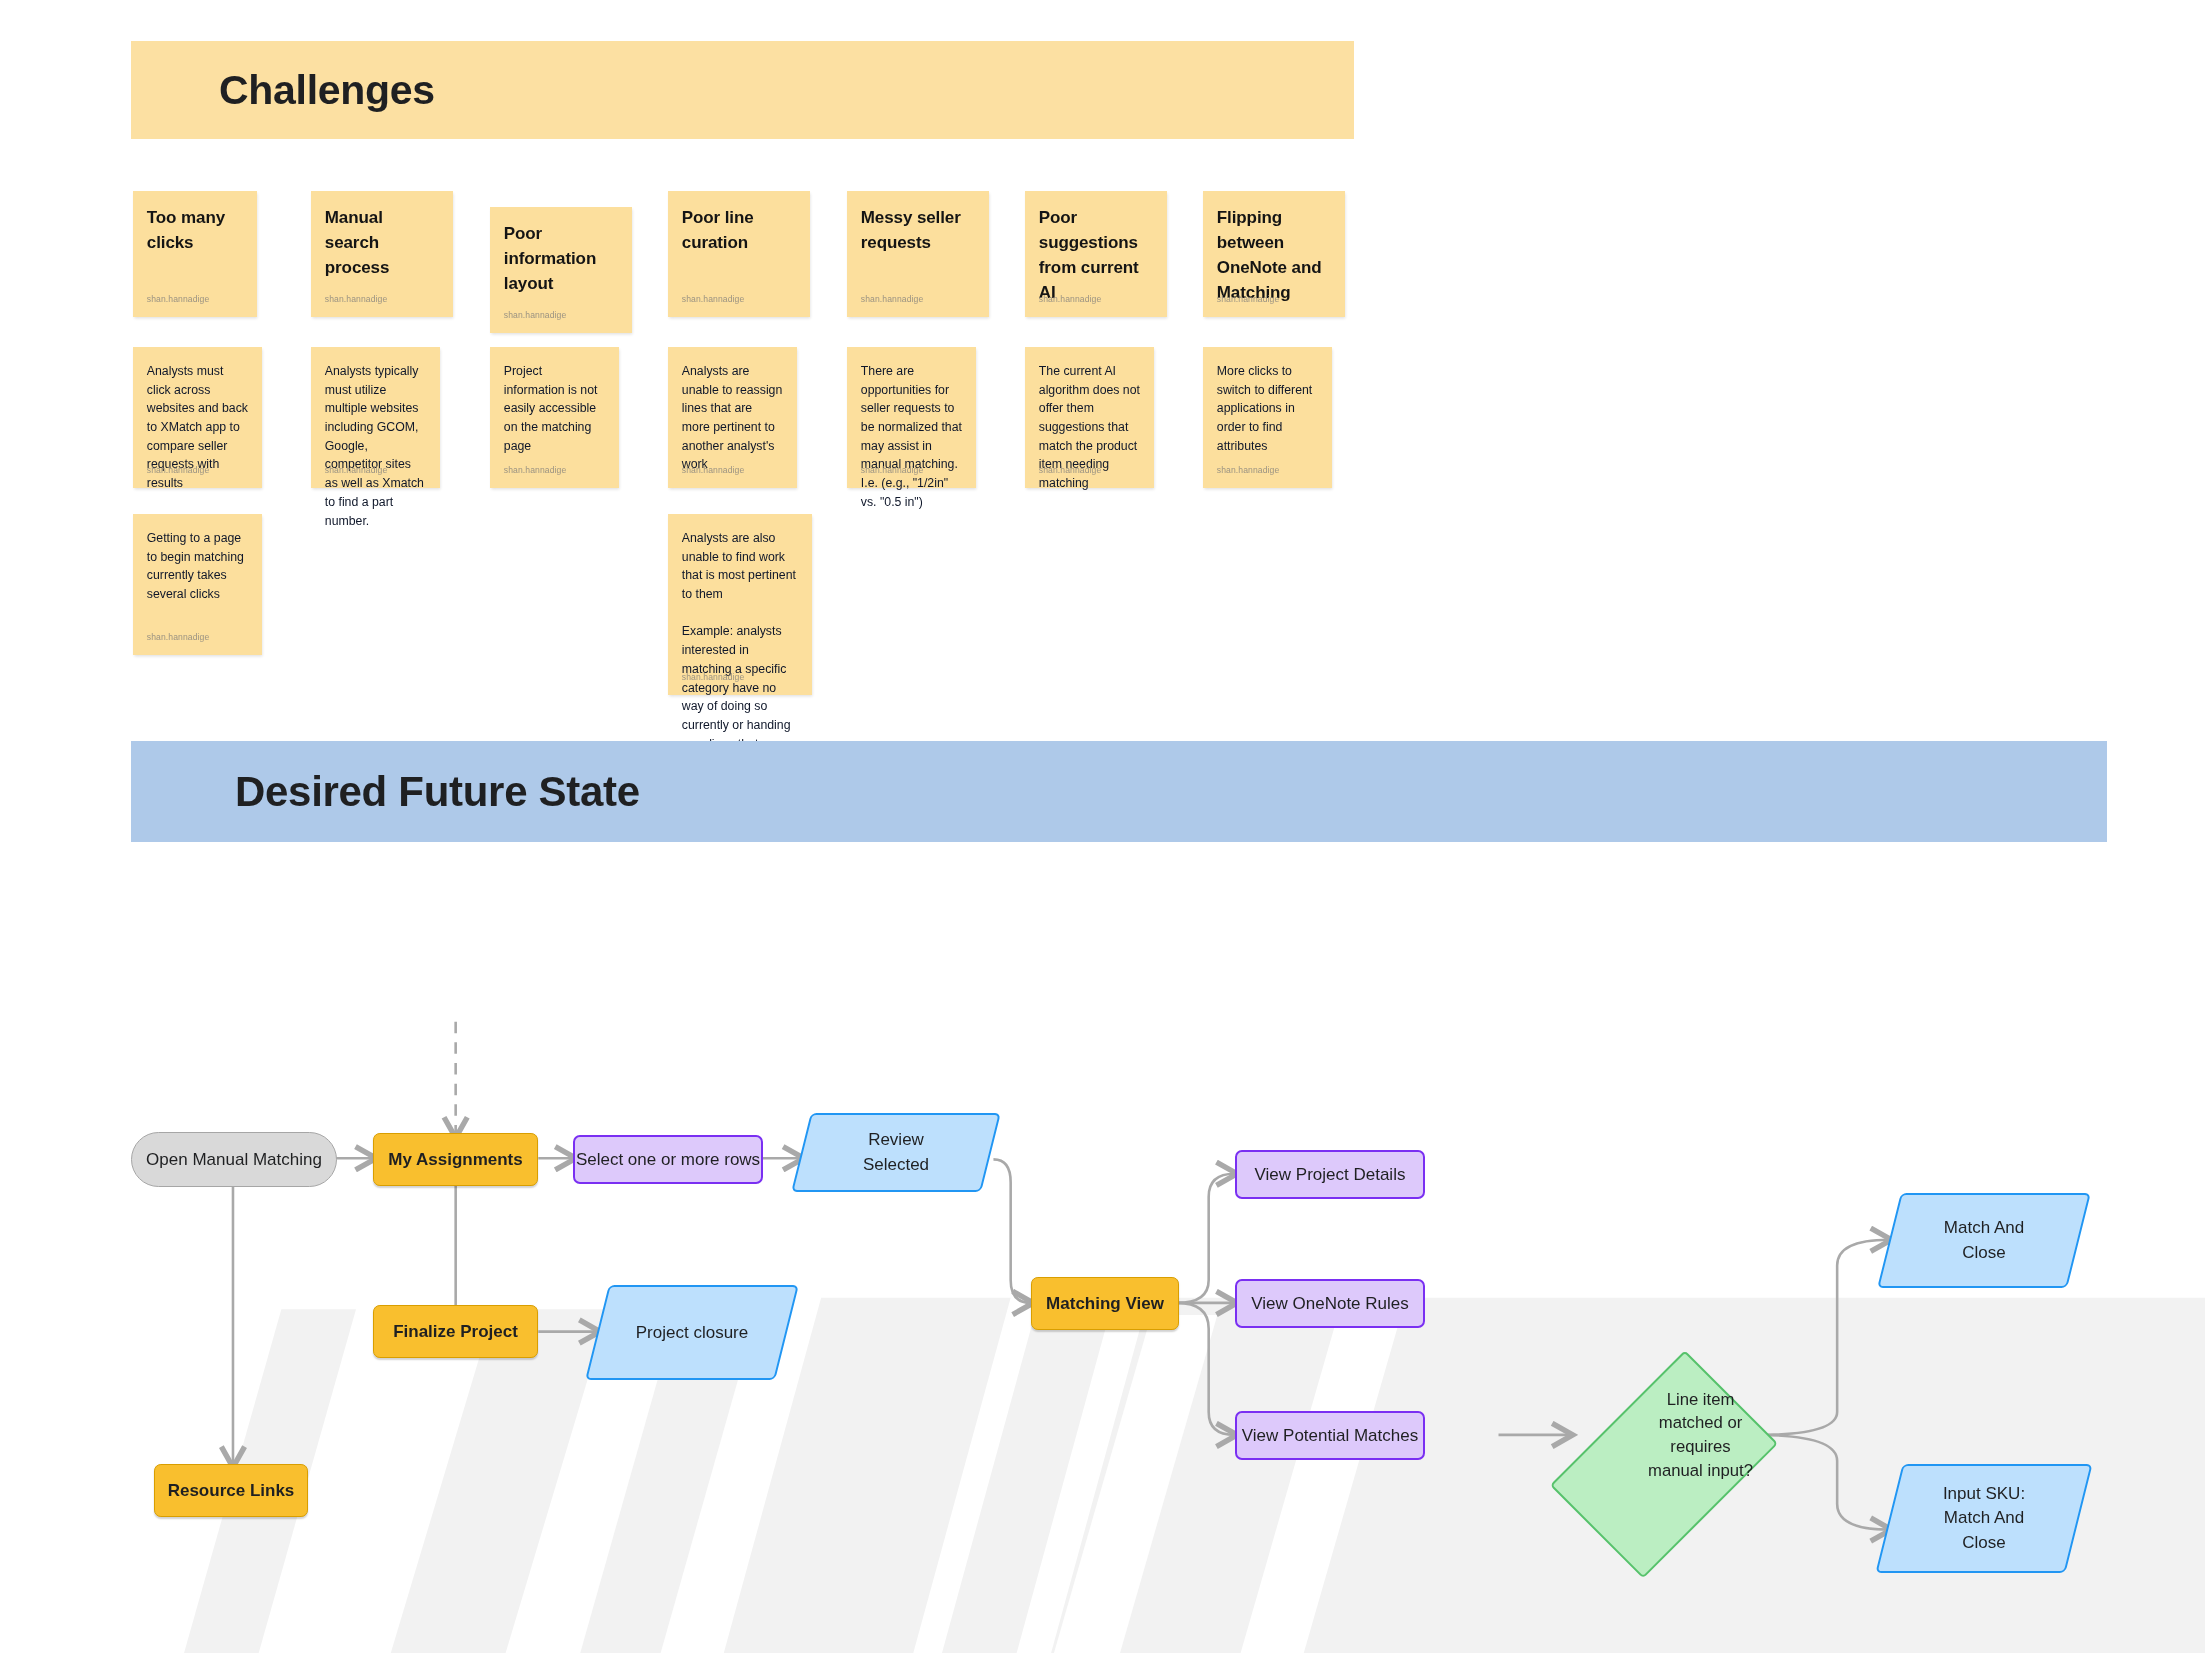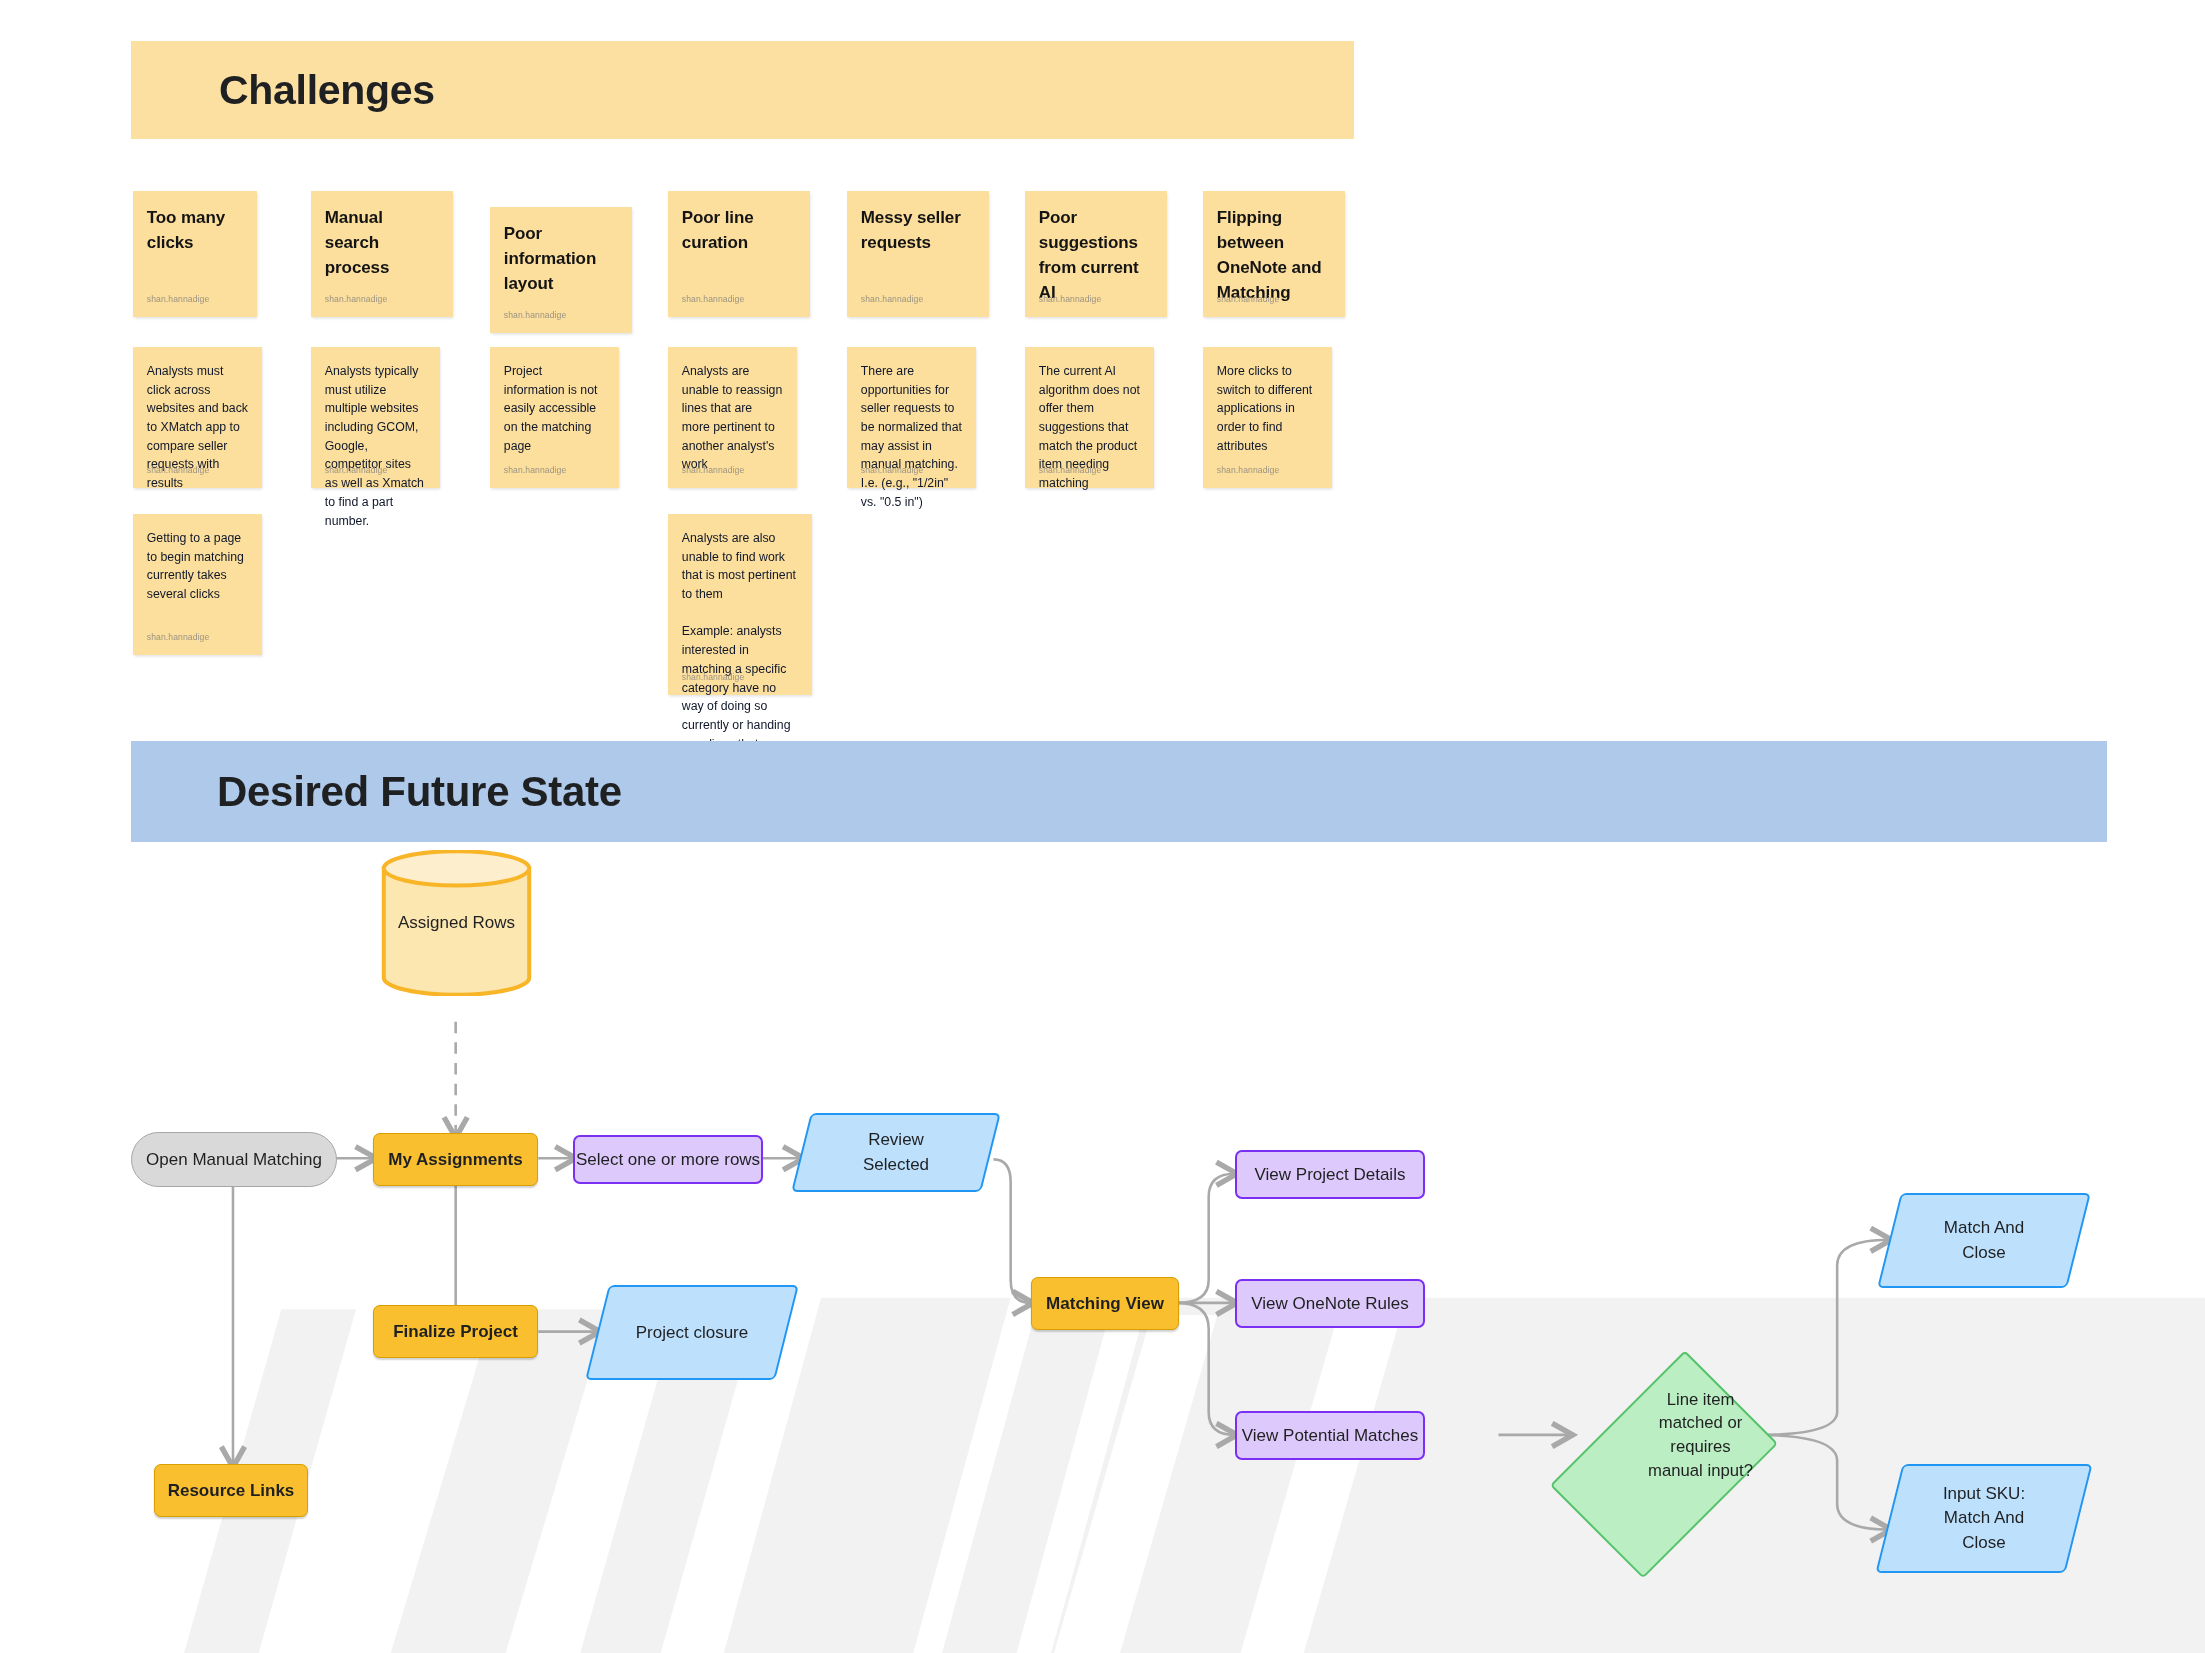--- a/index.html
+++ b/index.html
@@ -23,21 +23,21 @@
   }
   #challenges-banner {
     left: 131px; top: 41px; width: 1223px; height: 98px;
     background: #fce0a2;
   }
   #challenges-banner .banner-title { font-size: 41px; margin-left: 40px; }
   #future-banner {
     left: 131px; top: 741px; width: 1976px; height: 101px;
     background: #aec9e9;
   }
-  #future-banner .banner-title { font-size: 42px; margin-left: 38px; }
+  #future-banner .banner-title { font-size: 42px; margin-left: 56px; }
 
   
   .note {
     position: absolute;
     background: #fcdf9d;
     box-shadow: 0.6px 1.7px 2.9px rgba(0,0,0,0.13);
     padding: 15px 13.8px 0 13.8px;
   }
   .note-title {
     font-size: 17px; font-weight: 700; color: #141414;
@@ -233,27 +233,20 @@
         <path d="M 2050 810 Q 2105 810 2105 855 L 2105 1000 Q 2105 1040 2150 1040"></path>
 
         <path d="M 2610 1040 L 2735 1040"></path>
 
         <path d="M 3060 1040 Q 3200 1040 3200 1000 L 3200 745 Q 3200 700 3290 700"></path>
 
         <path d="M 3060 1040 Q 3200 1040 3200 1085 L 3200 1160 Q 3200 1205 3290 1205"></path>
       </g>
     </svg>
 
-    <div class="cylinder" style="left:379px; top:11.5px; width:155px; height:146px;">
-      <svg width="155" height="146" viewBox="0 0 270 255">
-        <path d="M 8 32 L 8 223 A 127 30 0 0 0 262 223 L 262 32 Z" fill="#fde7b1" stroke="#f7b527" stroke-width="7"></path>
-        <ellipse cx="135" cy="32" rx="127" ry="30" fill="#fdefcd" stroke="#f7b527" stroke-width="7"></ellipse>
-      </svg>
-      <div class="cyl-label">Assigned Rows</div>
-    </div>
 
     <div class="node n-rounded" style="left:131px; top:294px; width:206px; height:55px;">
       <span class="node-label">Open Manual Matching</span>
     </div>
 
     <div class="node n-amber" style="left:373px; top:295px; width:165px; height:53px;">
       <span class="node-label">My Assignments</span>
     </div>
 
     <div class="node n-purple" style="left:573px; top:297px; width:190px; height:49px;">

